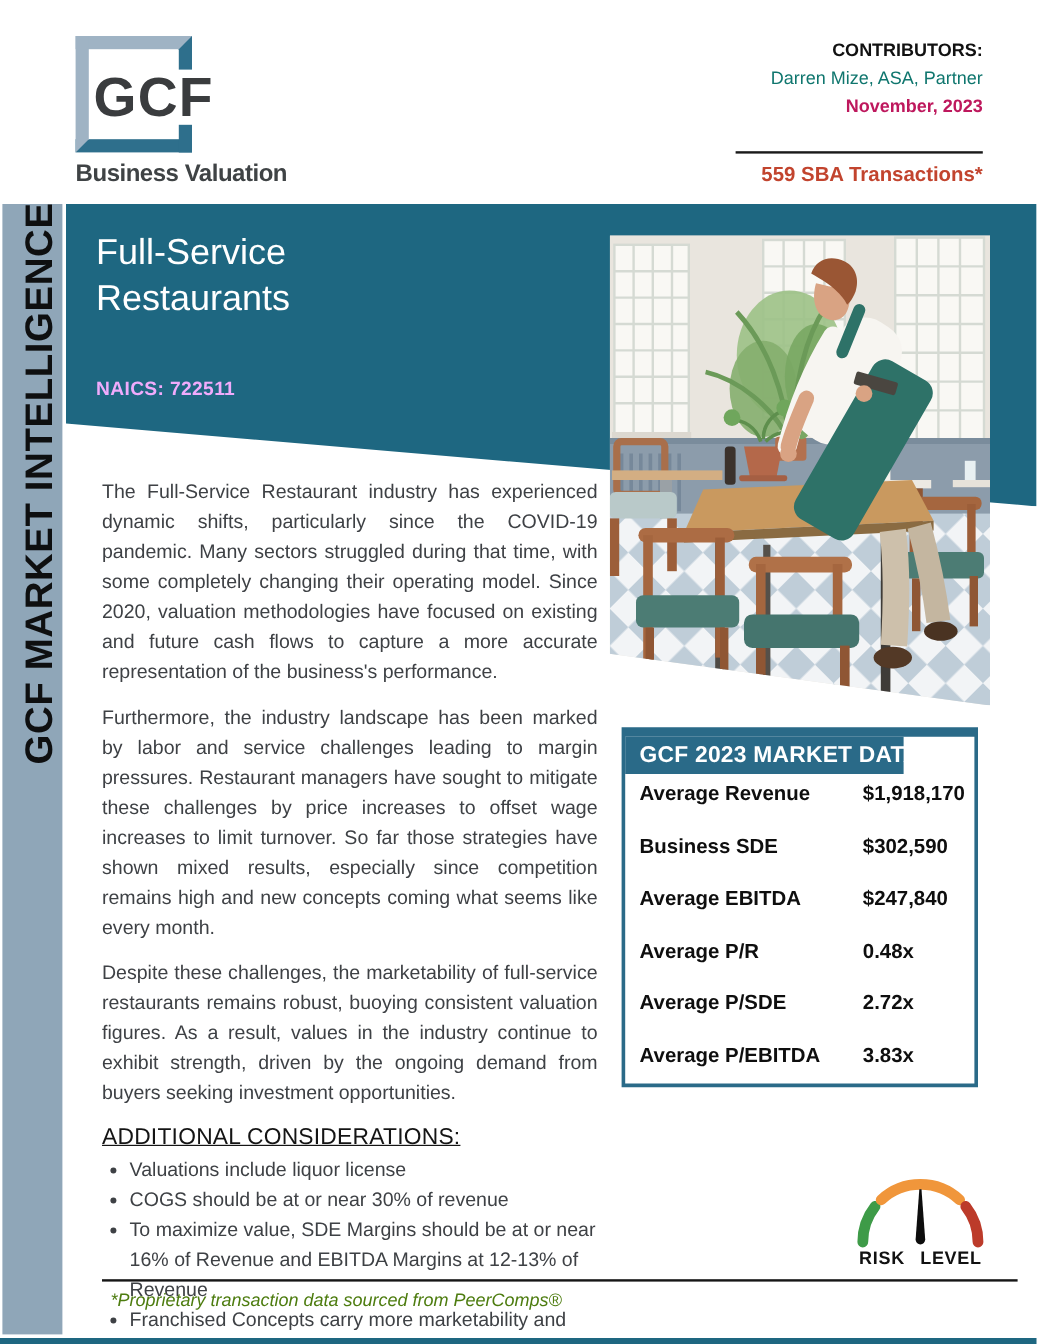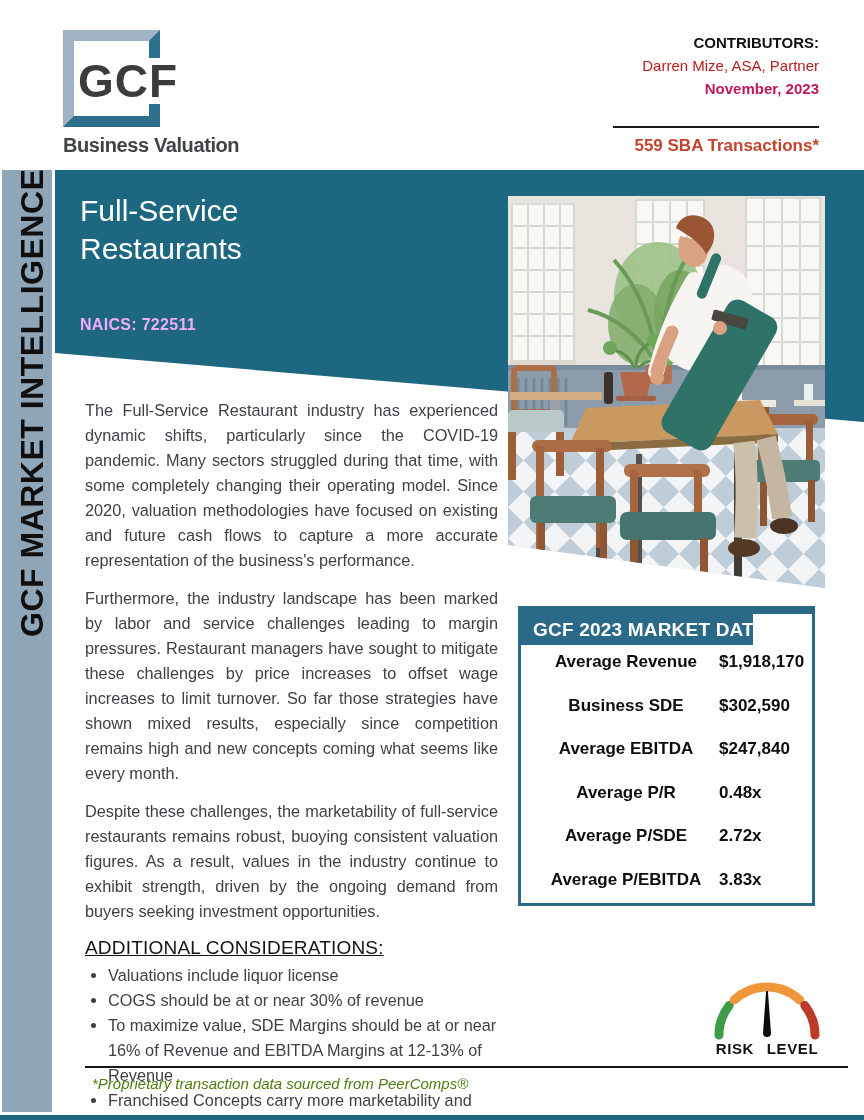--- a/index.html
+++ b/index.html
@@ -24,21 +24,21 @@
     font-size:46px;line-height:1.0;font-weight:700;color:#3a3c3e;letter-spacing:1px;
   }
   .logo-sub{
     position:absolute;left:0;top:104px;font-size:20px;font-weight:700;
     letter-spacing:-0.4px;color:#3f4345;white-space:nowrap;
   }
 
   
   .contributors{right:45px;top:31px;text-align:right;line-height:23px;}
   .contrib-label{font-size:15px;font-weight:700;color:#111;}
-  .contrib-name{font-size:15px;color:#b91c1c;}
+  .contrib-name{font-size:15px;color:#0f766e;}
   .contrib-date{font-size:15px;font-weight:700;color:#be185d;}
   .contrib-rule{left:613px;top:126px;width:206px;height:2px;background:#1a1a1a;}
   .transactions{right:45px;top:136px;font-size:17px;font-weight:700;color:#c2442e;white-space:nowrap;}
 
   
   .sidebar{left:2px;top:170px;width:50px;height:942px;background:#8fa6b8;}
   .sidebar-rotated{
     position:absolute;left:12px;top:467px;transform:rotate(-90deg);transform-origin:0 0;
     white-space:nowrap;font-size:32px;font-weight:700;color:#0e0f10;letter-spacing:0.5px;
   }
@@ -71,21 +71,21 @@
 
   
   .market-box{
     left:518px;top:606px;width:297px;height:300px;box-sizing:border-box;
     border:3px solid #2a6a88;border-top-width:8px;background:#fff;
   }
   .market-header{
     box-sizing:border-box;width:232px;height:31px;line-height:31px;padding-left:12px;
     background:#2a6a88;color:#fff;font-size:19px;font-weight:700;letter-spacing:0.2px;white-space:nowrap;
   }
-  .market-rows{padding:4px 3px 0 12px;text-align:center;}
+  .market-rows{padding:4px 3px 0 12px;}
   .market-row{display:flex;align-items:center;height:26px;margin-bottom:17.5px;}
   .market-label{width:186px;font-size:17px;font-weight:700;color:#0e0e0e;}
   .market-value{font-size:17px;font-weight:700;color:#0e0e0e;}
 
   
   .gauge{left:697px;top:973px;width:140px;height:70px;}
   .gauge-label{
     left:697px;top:1040px;width:140px;text-align:center;
     font-size:15px;font-weight:700;color:#111;letter-spacing:0.6px;word-spacing:8px;white-space:nowrap;
   }

